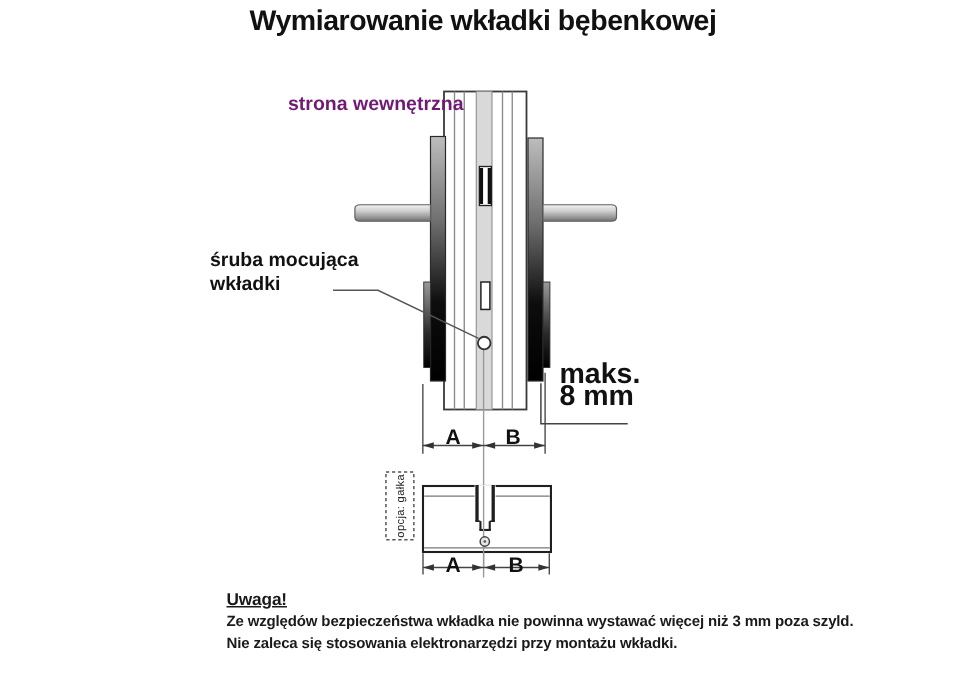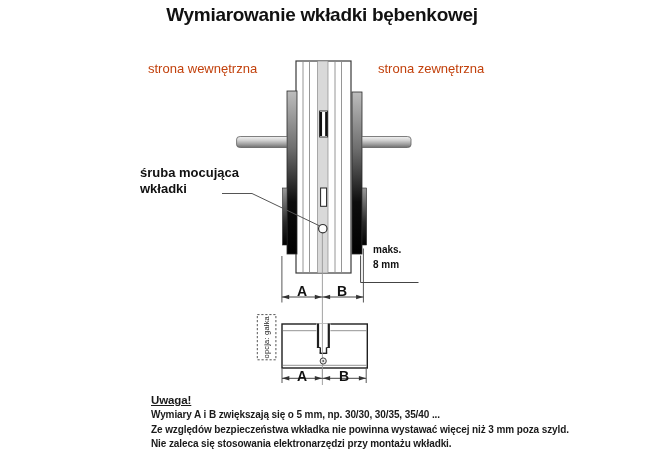--- a/index.html
+++ b/index.html
@@ -5,29 +5,29 @@
   html,body{margin:0;padding:0;background:#fff;}
   .canvas{
     position:relative;width:650px;height:450px;background:#fff;overflow:hidden;
     font-family:"Liberation Sans","DejaVu Sans",sans-serif;color:#161616;
   }
   .abs{position:absolute;}
   .title{
     left:72px;top:4px;width:500px;text-align:center;
     font-size:19px;font-weight:bold;letter-spacing:-0.3px;color:#111;
   }
-  .side-label{top:61px;font-size:13px;font-weight:normal;color:#c2410c;white-space:nowrap;}
+  .side-label{top:61px;font-size:13px;font-weight:bold;color:#701a75;white-space:nowrap;margin-left:44px;}
   .side-left{left:148px;}
   .side-right{left:378px;}
   .screw-label{
     left:140px;top:165px;width:122px;text-align:left;
     font-size:13px;font-weight:bold;line-height:15.5px;color:#111;
   }
   .max-label{
-    left:373px;top:243px;font-size:10px;font-weight:bold;line-height:14.5px;color:#111;white-space:nowrap;
+    left:373px;top:243px;font-size:19px;font-weight:bold;line-height:14.5px;color:#111;white-space:nowrap;
   }
   .dim-label{width:22px;text-align:center;font-size:14px;font-weight:bold;color:#111;}
   .dimA-top{left:291px;top:283px;}
   .dimB-top{left:331px;top:283px;}
   .dimA-bottom{left:291px;top:368px;}
   .dimB-bottom{left:333px;top:368px;}
   .knob-box{
     left:257px;top:314px;width:19px;height:46px;
     display:flex;align-items:center;justify-content:center;
   }
@@ -137,21 +137,20 @@
         <path d="M322,378.3 l-7.2,-2.2 v4.4 z"></path>
         <path d="M322.9,378.3 l7.2,-2.2 v4.4 z"></path>
         <path d="M366.1,378.3 l-7.2,-2.2 v4.4 z"></path>
       </g>
     </g>
   </svg>
 
   <div class="abs title">Wymiarowanie wkładki bębenkowej</div>
 
   <div class="abs side-label side-left">strona wewnętrzna</div>
-  <div class="abs side-label side-right">strona zewnętrzna</div>
 
   <div class="abs screw-label">
     <div>śruba mocująca</div>
     <div>wkładki</div>
   </div>
 
   <div class="abs max-label">
     <div>maks.</div>
     <div>8 mm</div>
   </div>
@@ -160,18 +159,17 @@
   <div class="abs dim-label dimB-top">B</div>
   <div class="abs dim-label dimA-bottom">A</div>
   <div class="abs dim-label dimB-bottom">B</div>
 
   <div class="abs knob-box">
     <span>opcja: gałka</span>
   </div>
 
   <div class="abs note">
     <div class="heading">Uwaga!</div>
-    <div>Wymiary A i B zwiększają się o 5 mm, np. 30/30, 30/35, 35/40 ...</div>
     <div>Ze względów bezpieczeństwa wkładka nie powinna wystawać więcej niż 3 mm poza szyld.</div>
     <div>Nie zaleca się stosowania elektronarzędzi przy montażu wkładki.</div>
   </div>
 
 </div>
 
 </body></html>

